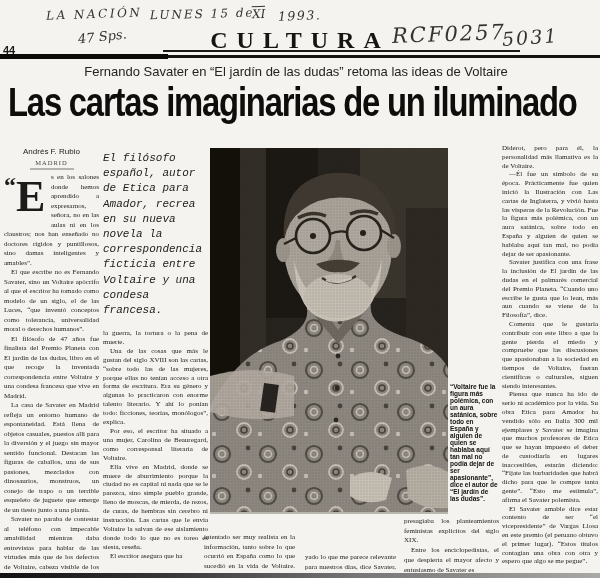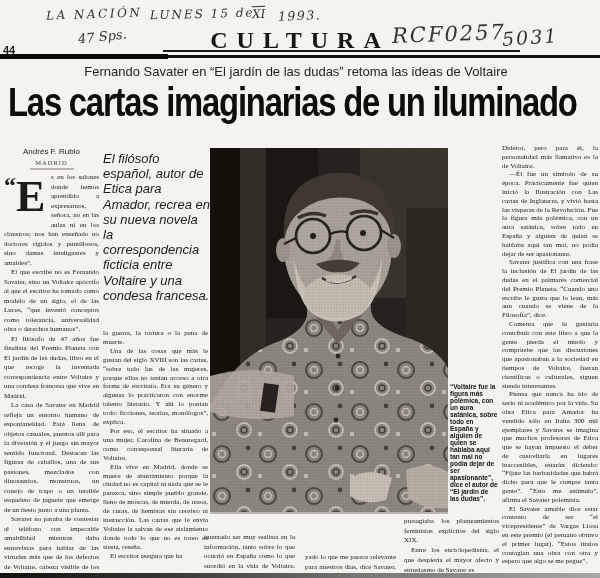--- a/index.html
+++ b/index.html
@@ -47,21 +47,21 @@
   #col5{left:404px;top:517px;width:95px;height:61px;line-height:9.7px;}
   #col6{left:502px;top:144px;width:96px;height:432px;line-height:8.8px;}
   .byline{text-align:center;margin-bottom:6px;}
   .byline .author{font-family:"Liberation Sans",sans-serif;font-weight:normal;font-size:8px;display:block;}
   .byline .city{font-size:6.5px;letter-spacing:1px;color:#4a4945;display:block;margin-top:1px;}
   .dropcap-box{float:left;width:44px;height:52px;margin:2px 3px 0 0;}
   .oq{font-size:24px;font-weight:bold;line-height:20px;vertical-align:top;font-family:"Liberation Serif",serif;}
   .dc{font-size:44px;font-weight:bold;line-height:44px;font-family:"Liberation Serif",serif;}
   
   .standfirst{position:absolute;left:103px;top:151px;width:107px;height:176px;overflow:hidden;
-    font-family:Liberation Sans, sans-serif;font-style:italic;font-size:13px;line-height:15.2px;
+    font-family:Liberation Mono, monospace;font-style:italic;font-size:11px;line-height:15.2px;
     color:#1d1c1a;}
   
   .photo{position:absolute;left:210px;top:148px;width:238px;height:364px;background:#26231f;
     border-bottom:2px solid #b9b6b0;}
   .photo svg{display:block;}
   
   .pullquote{position:absolute;left:450px;top:383px;width:48px;height:132px;overflow:hidden;
     font-family:"Liberation Sans",sans-serif;font-weight:bold;font-size:6.5px;line-height:7px;
     color:#14130f;text-align:left;}
   
@@ -92,21 +92,21 @@
   <div class="headline">Las cartas imaginarias de un iluminado</div>
 
   <div class="col" id="col1">
     <div class="byline">
       <span class="author">Andrés F. Rubio</span>
       <span class="city">MADRID</span>
     </div>
     <p class="para noindent">
       <span class="dropcap-box"><span class="oq">“</span><span class="dc">E</span></span><span>s en los salones donde hemos aprendido a expresarnos, señora, no en las aulas ni en los claustros; nos han enseñado no doctores rígidos y puntillosos, sino damas inteligentes y amables”.</span>
     </p>
-    <p class="para">El que escribe no es Fernando Savater, sino un Voltaire apócrifo al que el escritor ha tomado como modelo de un siglo, el de las Luces, “que inventó conceptos como tolerancia, universalidad obra o derechos humanos”.</p>
+    <p class="para">El que escribe no es Fernando Savater, sino un Voltaire apócrifo al que el escritor ha tomado como modelo de un siglo, el de las Luces, “que inventó conceptos como tolerancia, universalidad moral o derechos humanos”.</p>
     <p class="para">El filósofo de 47 años fue finalista del Premio Planeta con El jardín de las dudas, libro en el que recoge la inventada correspondencia entre Voltaire y una condesa francesa que vive en Madrid.</p>
     <p class="para">La casa de Savater en Madrid refleja un entorno humano de espontaneidad. Está llena de objetos casuales, puestos allí para la diversión y el juego sin mayor sentido funcional. Destacan las figuras de caballos, una de sus pasiones, mezclados con dinosaurios, monstruos, un conejo de trapo o un terrible esqueleto de juguete que emerge de un tiesto junto a una planta.</p>
     <p class="para">Savater no paraba de contestar al teléfono con impecable amabilidad mientras daba entrevistas para hablar de las virtudes más que de los defectos de Voltaire, cabeza visible de los combates de la Ilustración contra los fanáticos, el clero, el absolutismo,</p>
   </div>
   <div class="smudge"></div>
 
   <div class="standfirst">El filósofo español, autor de Etica para Amador, recrea en su nueva novela la correspondencia ficticia entre Voltaire y una condesa francesa.</div>
 
   <div class="col" id="col2">
     <p class="para noindent">la guerra, la tortura o la pena de muerte.</p>

